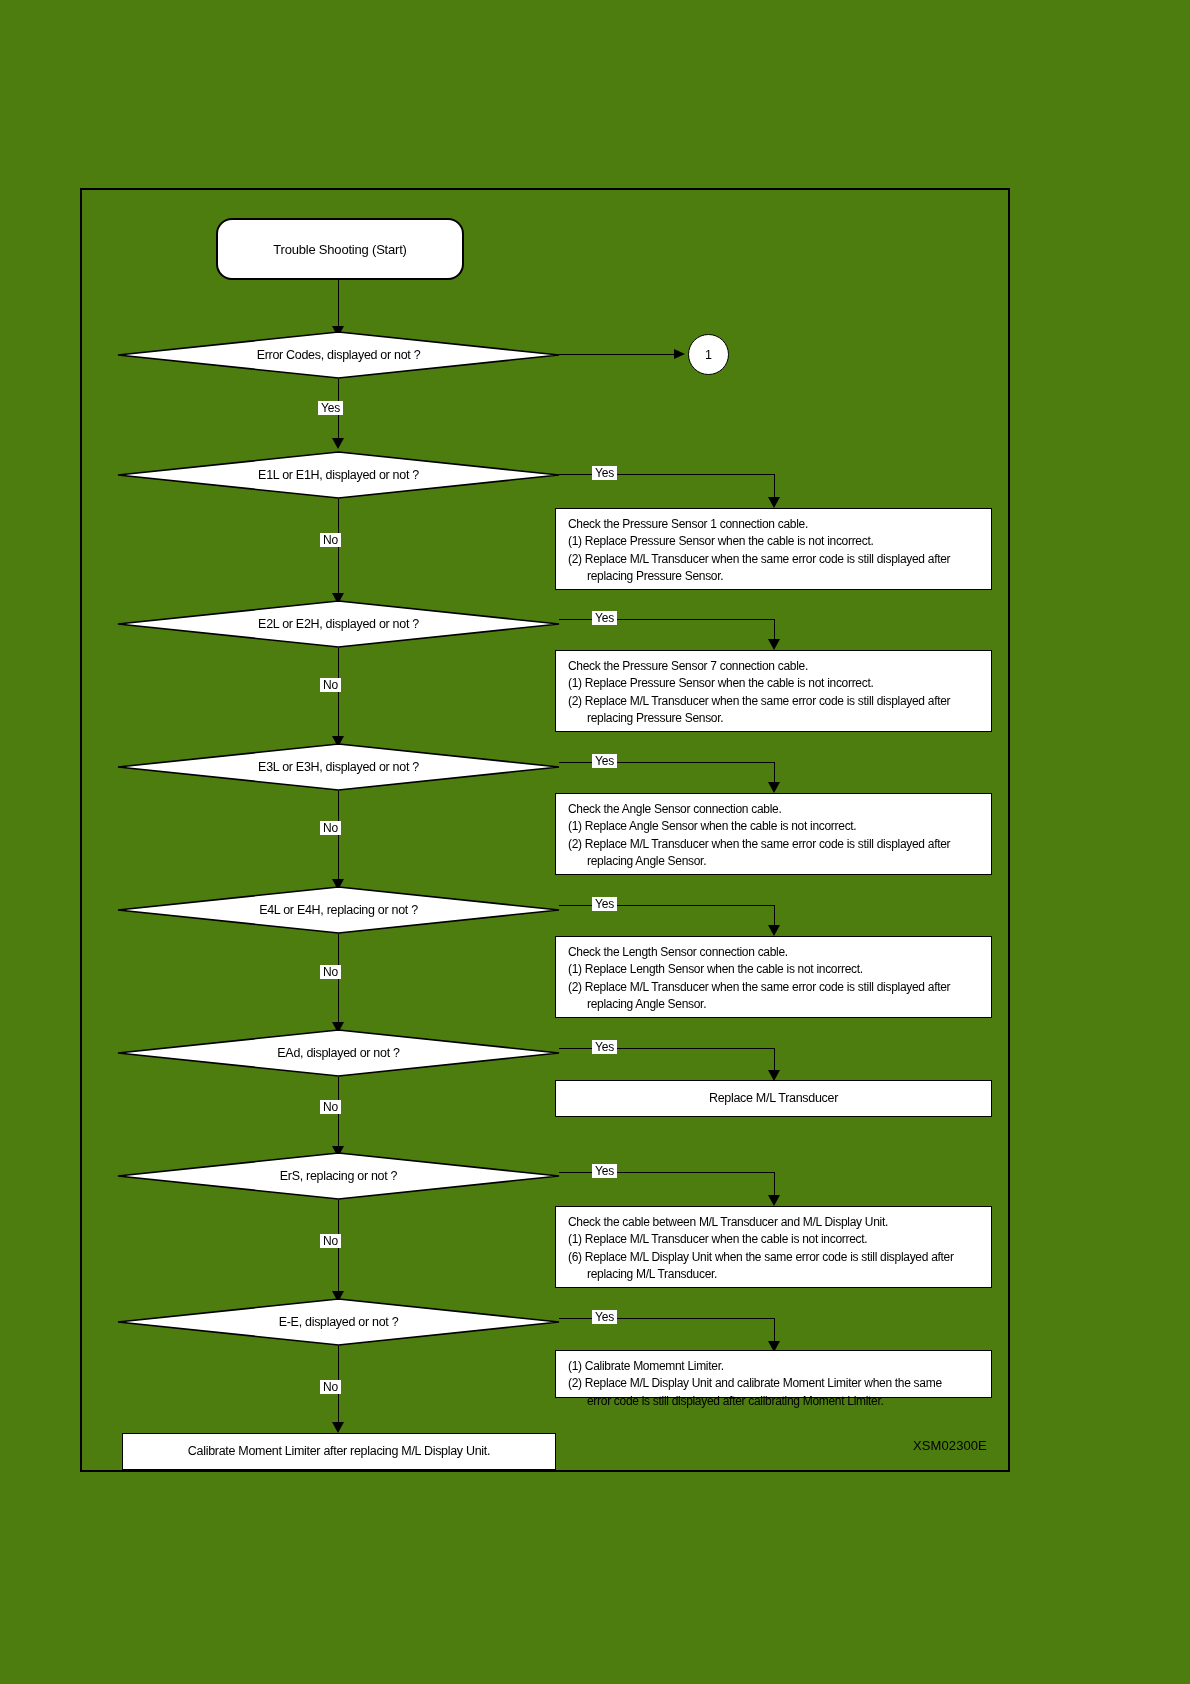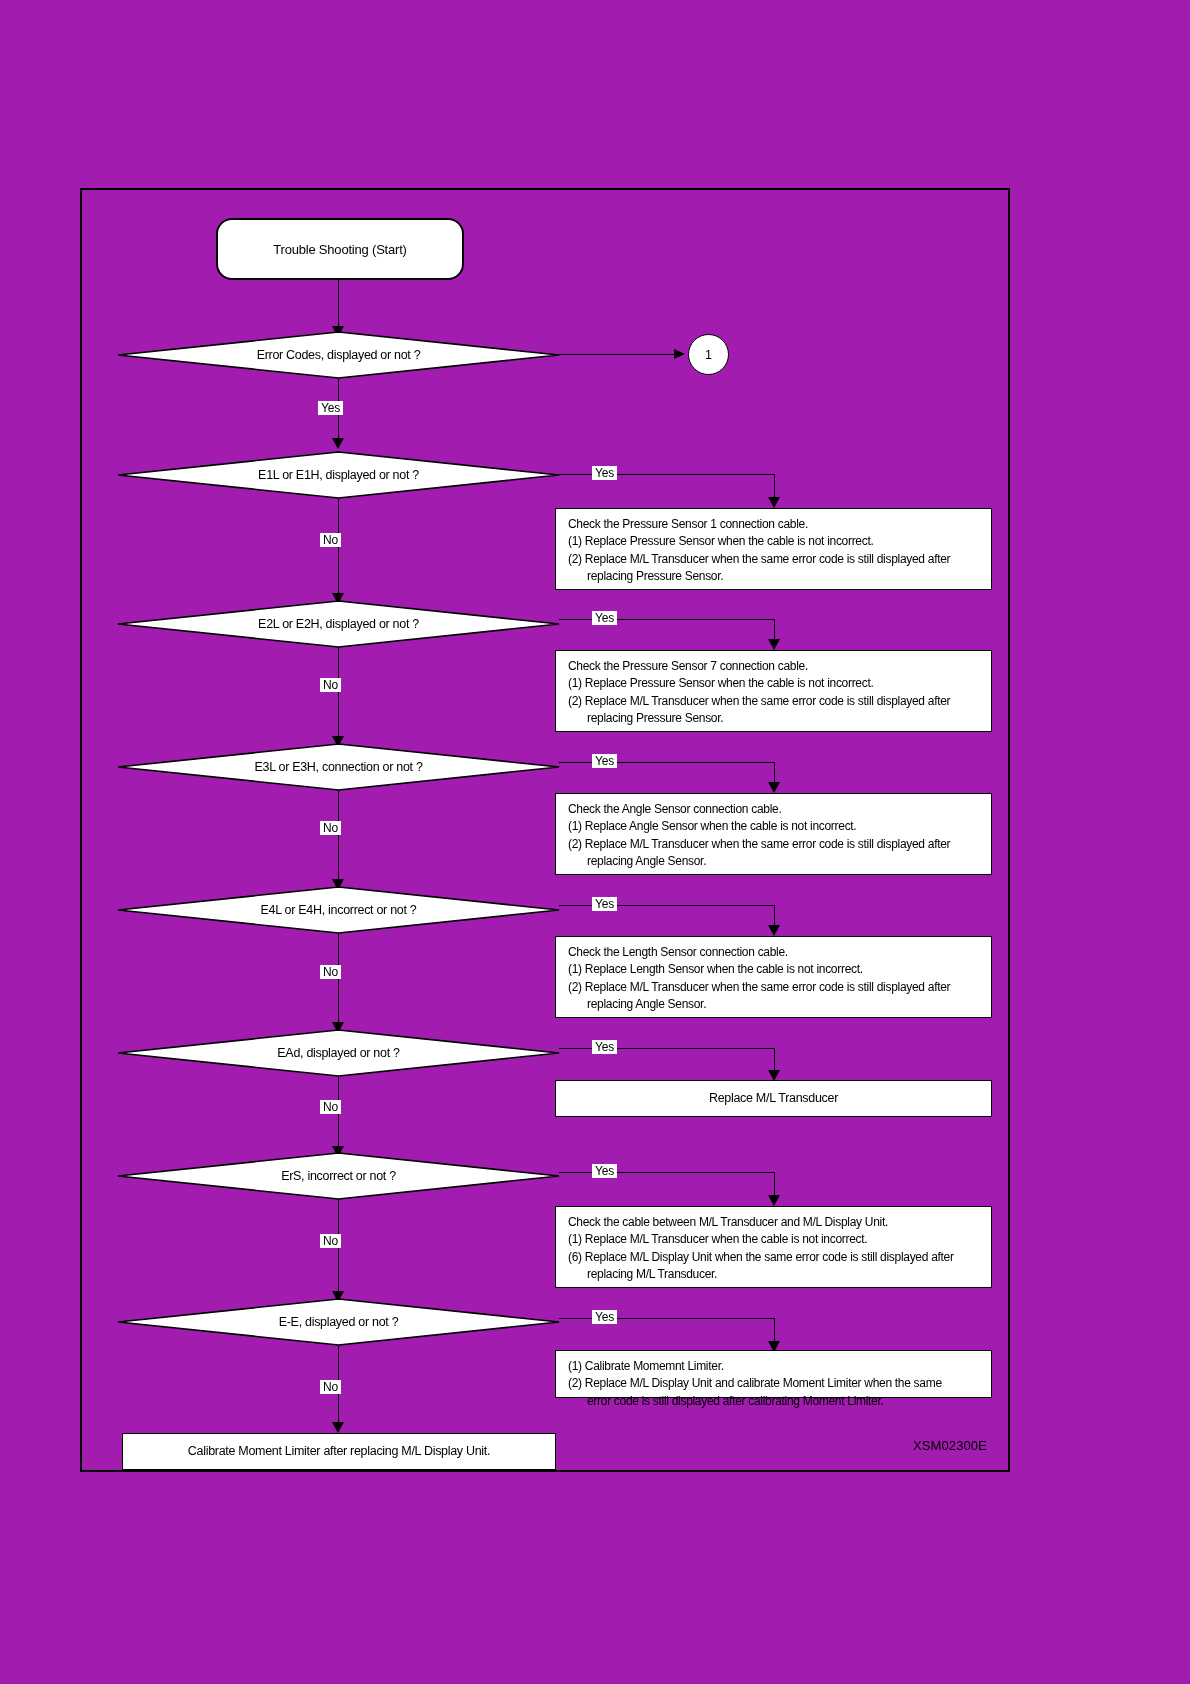--- a/index.html
+++ b/index.html
@@ -9,21 +9,21 @@
     background: #ffffff;
   }
   body {
     font-family: "Liberation Sans", sans-serif;
     color: #000000;
   }
   #page {
     position: relative;
     width: 1190px;
     height: 1684px;
-    background: #a21caf;
+    background: #4d7c0f;
     overflow: hidden;
   }
   
   #frame {
     position: absolute;
     left: 80px;
     top: 188px;
     width: 930px;
     height: 1284px;
     border: 2px solid #000000;
@@ -190,42 +190,42 @@
     <div class="ln">Check the Pressure Sensor  7 connection cable.</div>
     <div class="ln">(1) Replace Pressure Sensor when the cable is not incorrect.</div>
     <div class="ln">(2) Replace M/L Transducer when the same error code is still displayed after</div>
     <div class="ln indent">replacing Pressure Sensor.</div>
   </div>
 
   <div class="diamond-wrap" style="left:117px; top:743px; width:443px; height:48px;">
     <svg width="443" height="48" viewBox="0 0 443 48">
       <polygon points="221.5,1 442,24 221.5,47 1,24" fill="#ffffff" stroke="#000000" stroke-width="1.6"></polygon>
     </svg>
-    <div class="diamond-label">E3L or E3H, connection or not ?</div>
+    <div class="diamond-label">E3L or E3H, displayed or not ?</div>
   </div>
   <div class="hline" style="left:559px; top:762px; width:215px;"></div>
   <div class="edge-label" style="left:592px; top:754px;">Yes</div>
   <div class="vline" style="left:774px; top:762px; height:23px;"></div>
   <div class="arrow-down" style="left:768px; top:782px;"></div>
   <div class="vline" style="left:338px; top:791px; height:95px;"></div>
   <div class="edge-label" style="left:320px; top:821px;">No</div>
   <div class="arrow-down" style="left:332px; top:879px;"></div>
 
   <div class="abs rbox" style="left:555px; top:793px; width:437px; height:82px;">
     <div class="ln">Check the Angle Sensor connection cable.</div>
     <div class="ln">(1) Replace Angle Sensor when the cable is not incorrect.</div>
     <div class="ln">(2) Replace M/L Transducer when the  same error code is still displayed after</div>
     <div class="ln indent">replacing Angle Sensor.</div>
   </div>
 
   <div class="diamond-wrap" style="left:117px; top:886px; width:443px; height:48px;">
     <svg width="443" height="48" viewBox="0 0 443 48">
       <polygon points="221.5,1 442,24 221.5,47 1,24" fill="#ffffff" stroke="#000000" stroke-width="1.6"></polygon>
     </svg>
-    <div class="diamond-label">E4L or E4H, incorrect or not ?</div>
+    <div class="diamond-label">E4L or E4H, replacing or not ?</div>
   </div>
   <div class="hline" style="left:559px; top:905px; width:215px;"></div>
   <div class="edge-label" style="left:592px; top:897px;">Yes</div>
   <div class="vline" style="left:774px; top:905px; height:23px;"></div>
   <div class="arrow-down" style="left:768px; top:925px;"></div>
   <div class="vline" style="left:338px; top:934px; height:95px;"></div>
   <div class="edge-label" style="left:320px; top:965px;">No</div>
   <div class="arrow-down" style="left:332px; top:1022px;"></div>
 
   <div class="abs rbox" style="left:555px; top:936px; width:437px; height:82px;">
@@ -250,21 +250,21 @@
   <div class="arrow-down" style="left:332px; top:1146px;"></div>
 
   <div class="abs rbox center" style="left:555px; top:1080px; width:437px; height:37px;">
     <span>Replace M/L Transducer</span>
   </div>
 
   <div class="diamond-wrap" style="left:117px; top:1152px; width:443px; height:48px;">
     <svg width="443" height="48" viewBox="0 0 443 48">
       <polygon points="221.5,1 442,24 221.5,47 1,24" fill="#ffffff" stroke="#000000" stroke-width="1.6"></polygon>
     </svg>
-    <div class="diamond-label">ErS, incorrect or not ?</div>
+    <div class="diamond-label">ErS, replacing or not ?</div>
   </div>
   <div class="hline" style="left:559px; top:1172px; width:215px;"></div>
   <div class="edge-label" style="left:592px; top:1164px;">Yes</div>
   <div class="vline" style="left:774px; top:1172px; height:27px;"></div>
   <div class="arrow-down" style="left:768px; top:1195px;"></div>
   <div class="vline" style="left:338px; top:1200px; height:97px;"></div>
   <div class="edge-label" style="left:320px; top:1234px;">No</div>
   <div class="arrow-down" style="left:332px; top:1291px;"></div>
 
   <div class="abs rbox" style="left:555px; top:1206px; width:437px; height:82px;">

